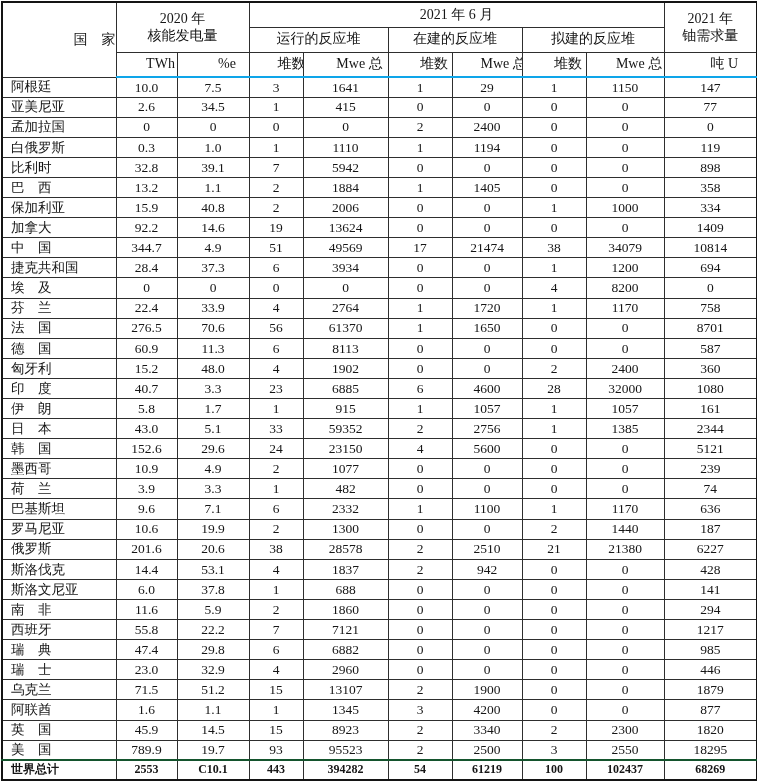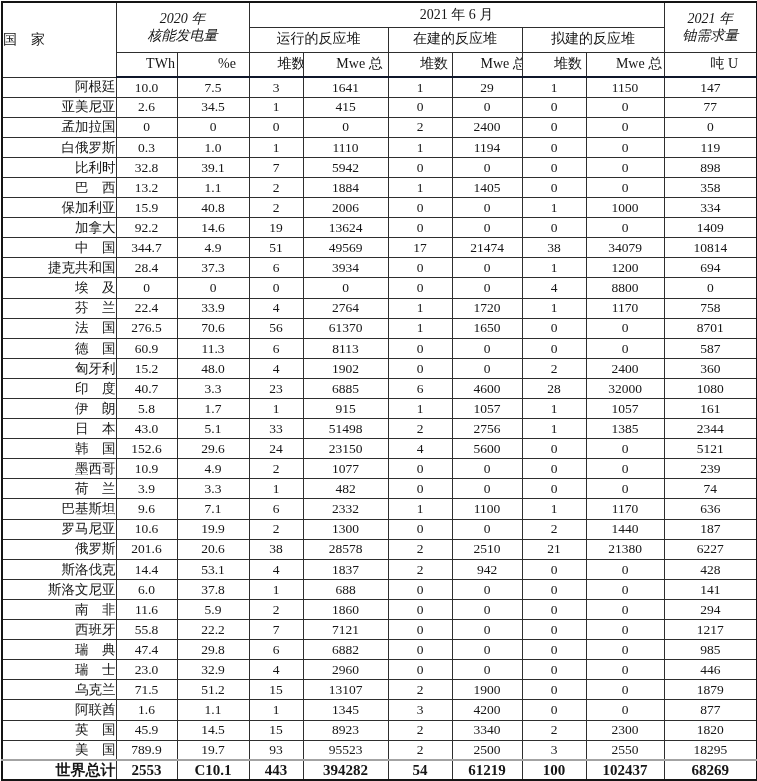--- a/index.html
+++ b/index.html
@@ -31,31 +31,31 @@
     vertical-align: middle;
     font-weight: normal;
     font-size: 13.5px;
     line-height: 1.15;
     white-space: nowrap;
     overflow: hidden;
   }
   thead th { font-size: 14px; }
   thead tr { height: 25px; }
   tbody tr { height: 20.1px; }
-  .two-line div { line-height: 17px; font-style: italic; }
+  .two-line div { line-height: 17px; }
   td.country, th.country-h {
-    text-align: right;
+    text-align: left;
     padding-left: 8px;
   }
-  th.country-h { text-align: left; padding-left: 0; }
-  thead tr.units-row th { border-bottom: 2px solid #0f172a; padding-left: 28px; }
+  th.country-h { text-align: right; padding-left: 0; }
+  thead tr.units-row th { border-bottom: 2px solid #0ea5e9; padding-left: 28px; }
   tbody tr.total td {
-    border-top: 2px solid #a3a3a3;
+    border-top: 2px solid #14532d;
     font-weight: bold;
-    font-size: 15px;
+    font-size: 12px;
   }
   tbody tr.total td.country { }
 </style>
 </head>
 <body>
 
 <div class="page">
   <table class="data-table">
     <colgroup>
       <col style="width:114px">
@@ -222,21 +222,21 @@
         </tr>
         <tr>
           <td class="country">埃　及</td>
           <td>0</td>
           <td>0</td>
           <td>0</td>
           <td>0</td>
           <td>0</td>
           <td>0</td>
           <td>4</td>
-          <td>8800</td>
+          <td>8200</td>
           <td>0</td>
         </tr>
         <tr>
           <td class="country">芬　兰</td>
           <td>22.4</td>
           <td>33.9</td>
           <td>4</td>
           <td>2764</td>
           <td>1</td>
           <td>1720</td>
@@ -302,21 +302,21 @@
           <td>1057</td>
           <td>1</td>
           <td>1057</td>
           <td>161</td>
         </tr>
         <tr>
           <td class="country">日　本</td>
           <td>43.0</td>
           <td>5.1</td>
           <td>33</td>
-          <td>51498</td>
+          <td>59352</td>
           <td>2</td>
           <td>2756</td>
           <td>1</td>
           <td>1385</td>
           <td>2344</td>
         </tr>
         <tr>
           <td class="country">韩　国</td>
           <td>152.6</td>
           <td>29.6</td>

